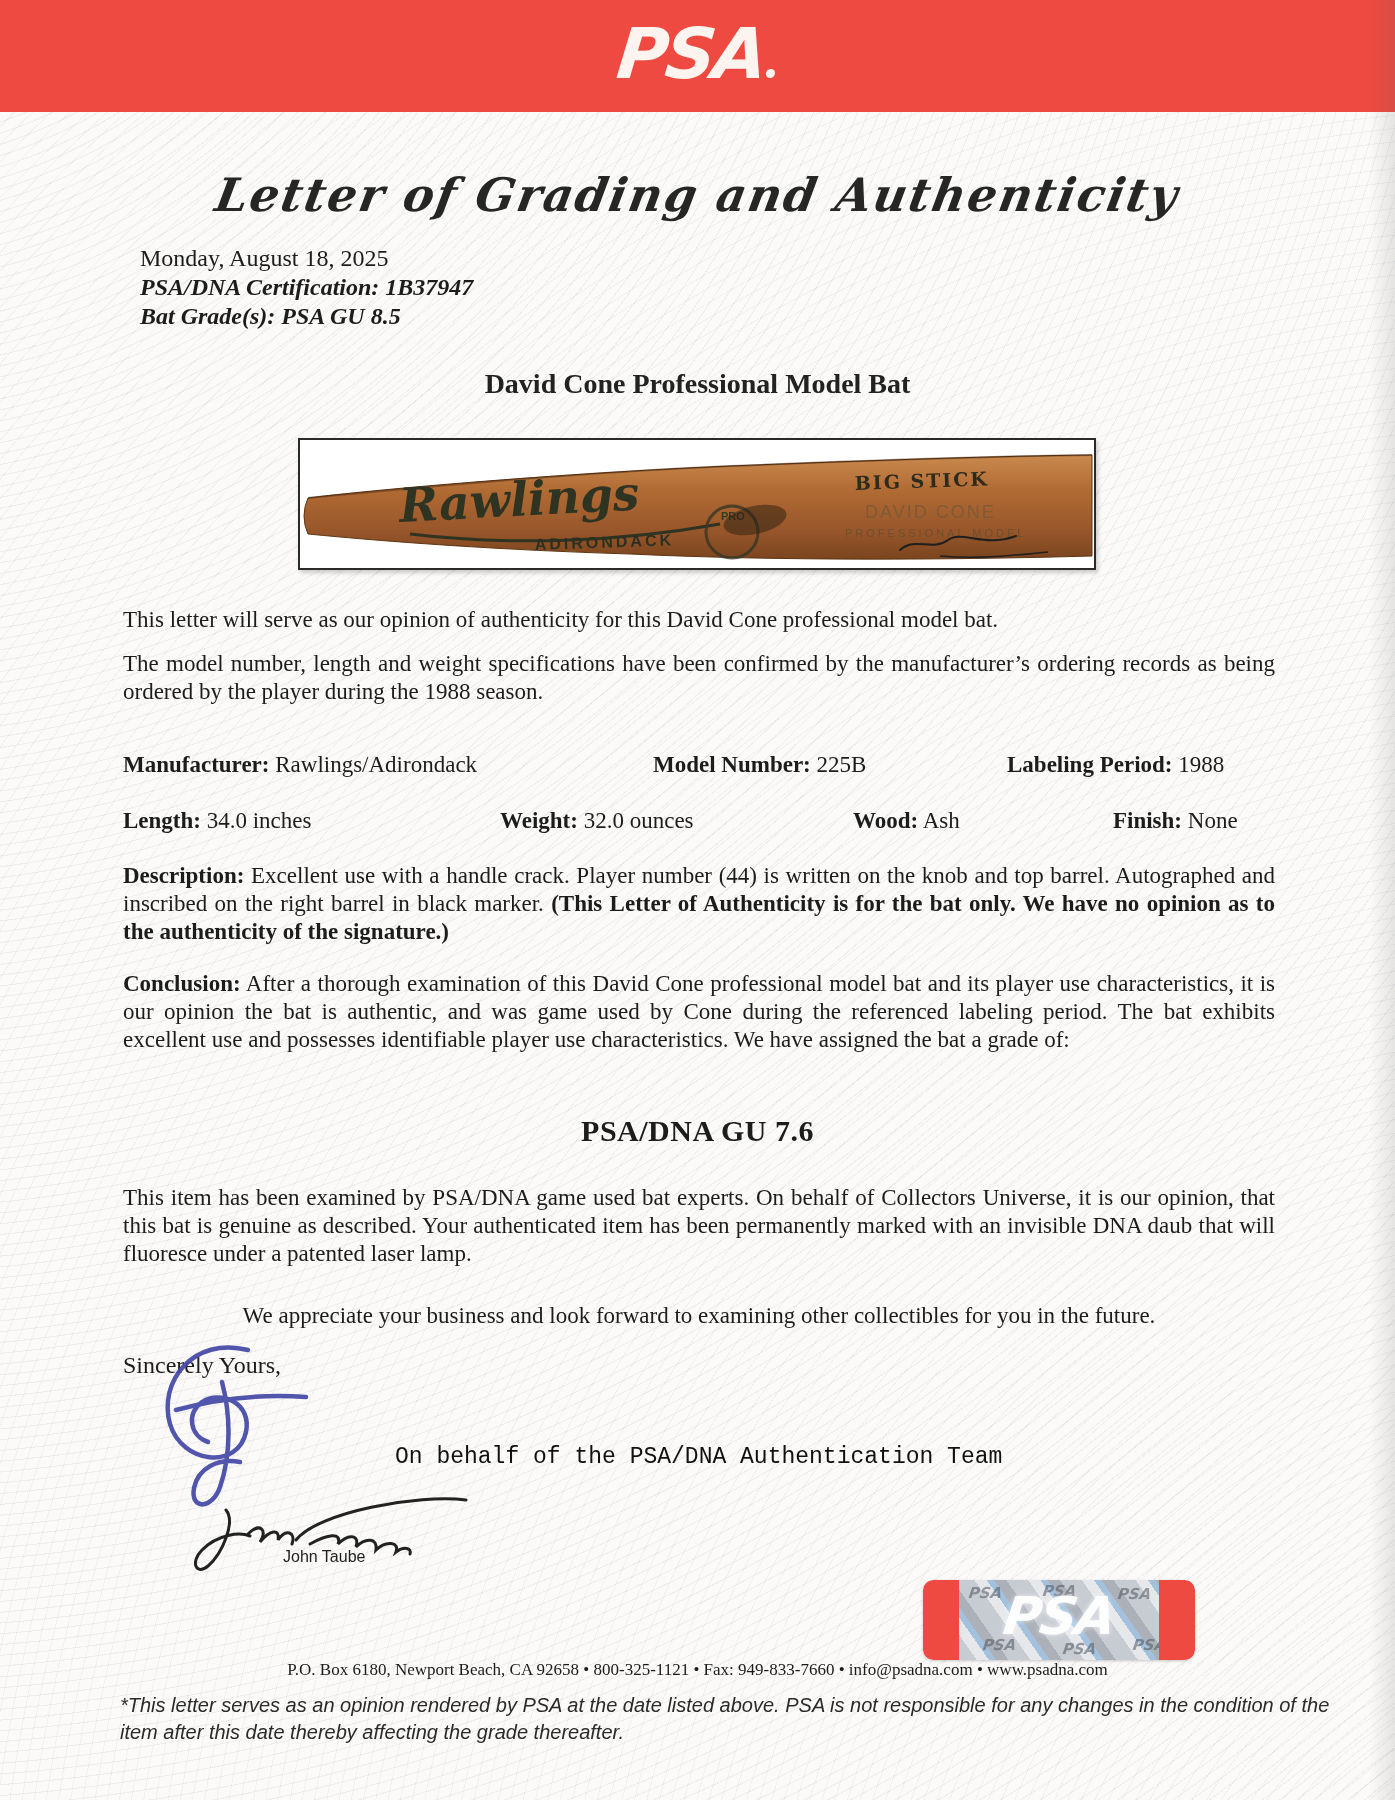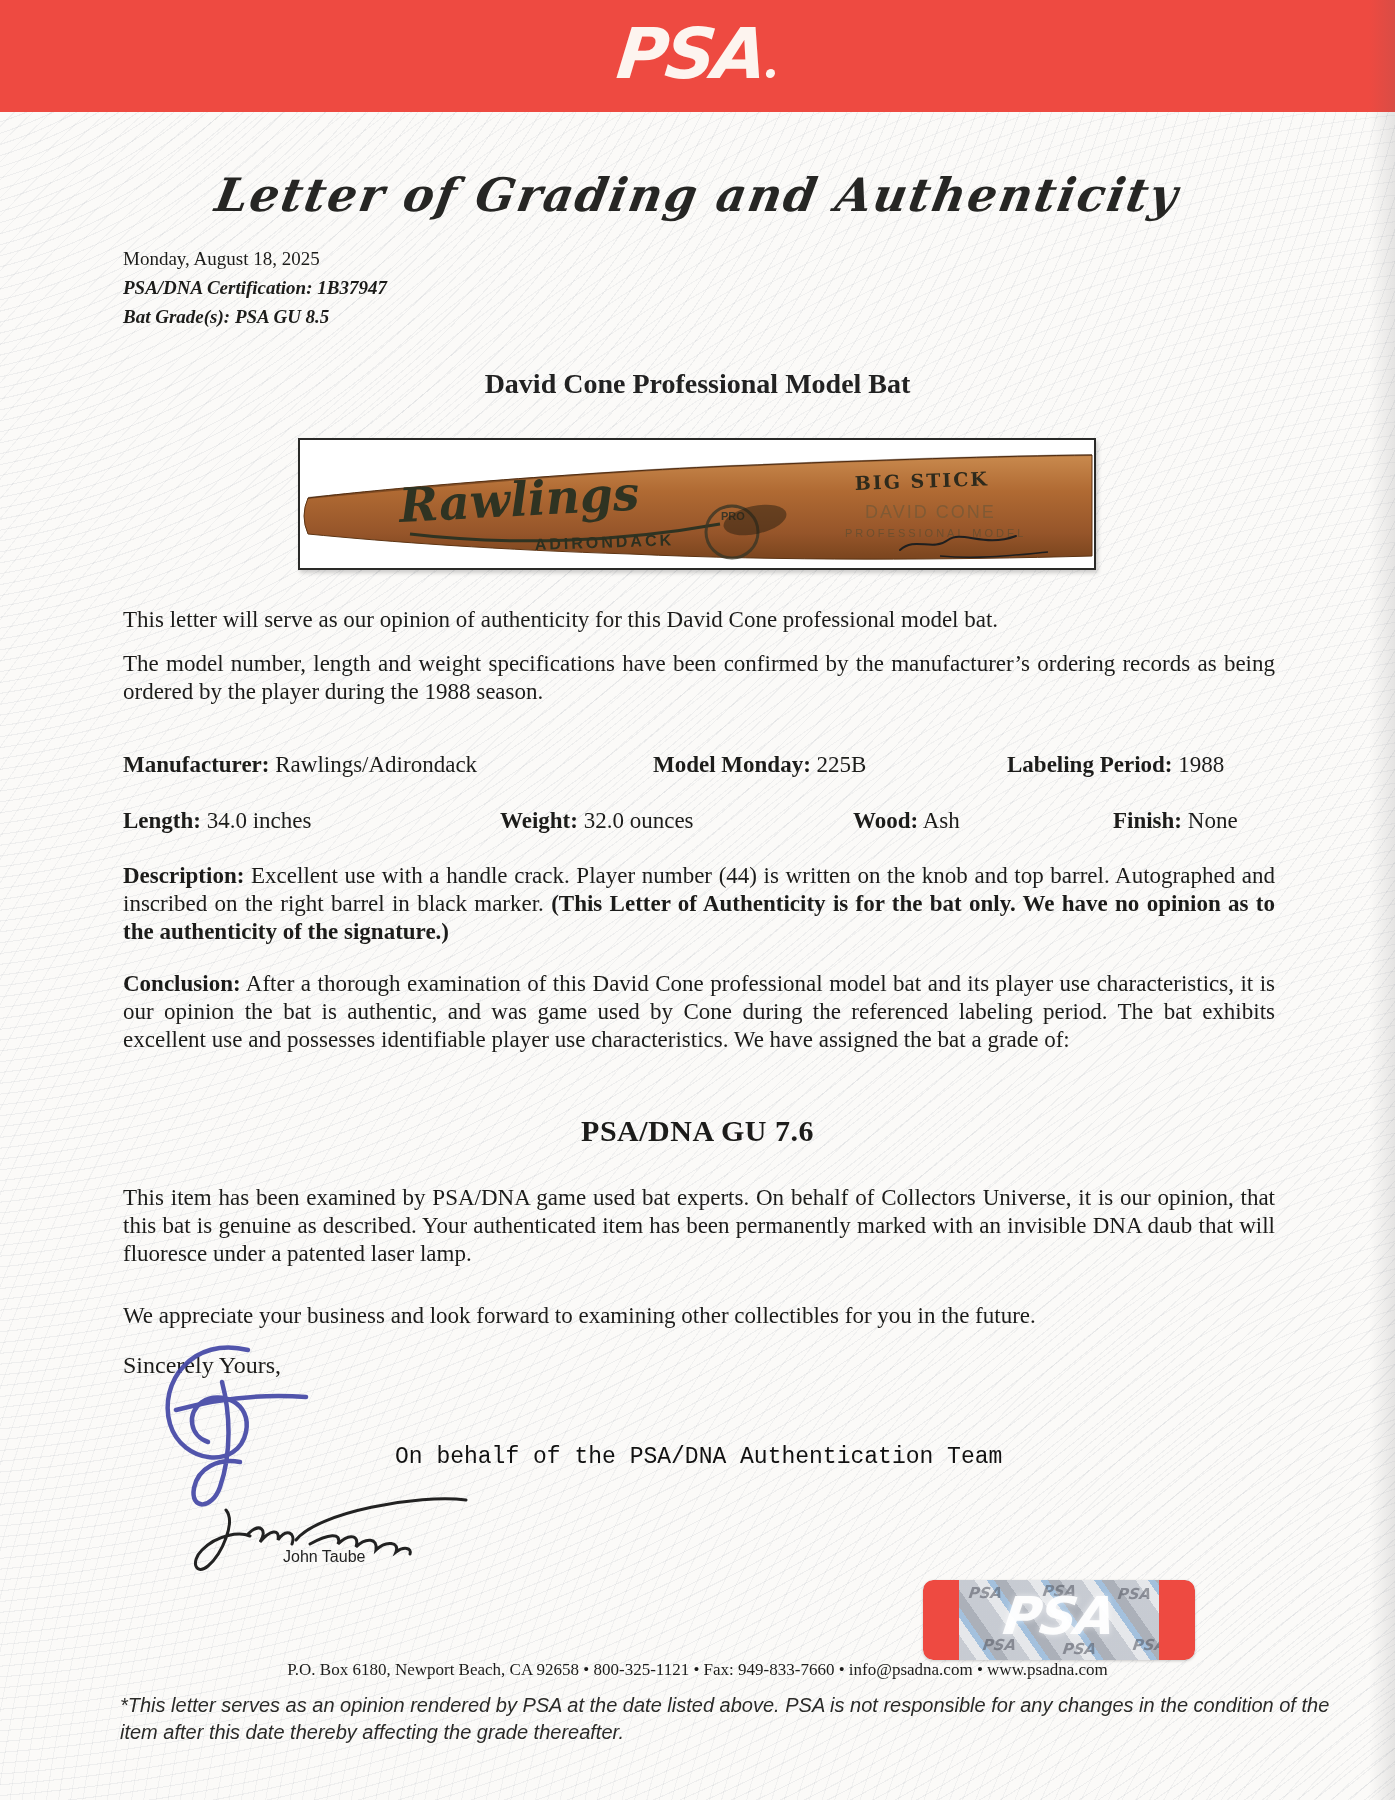--- a/index.html
+++ b/index.html
@@ -18,21 +18,21 @@
   .psa-logo{position:absolute;left:0;top:14px;width:100%;text-align:center;
     font-family:"DejaVu Sans", sans-serif;font-weight:bold;font-style:italic;
     font-size:70px;line-height:80px;color:#fdf4ef;letter-spacing:-3px;transform:skewX(-6deg);}
   .psa-logo .rdot{display:inline-block;width:9px;height:9px;border-radius:50%;background:#fdf4ef;
     vertical-align:baseline;margin-left:4px;}
   
   .script-title{position:absolute;left:0;top:168px;width:100%;text-align:center;
     font-family:"DejaVu Serif", serif;font-style:italic;font-weight:bold;font-size:46px;
     letter-spacing:2px;color:#262624;transform:skewX(-10deg);}
   
-  .meta{position:absolute;left:123px;top:244px;font-size:19px;line-height:29px;}
+  .meta{position:absolute;left:140px;top:244px;font-size:24px;line-height:29px;}
   .meta .bi{font-weight:bold;font-style:italic;}
   
   .item-heading{position:absolute;left:0;top:368px;width:100%;text-align:center;
     font-weight:bold;font-size:28px;color:#222;}
   
   .photo{position:absolute;left:298px;top:438px;width:798px;height:132px;background:#fff;
     border:2px solid #2a2a28;box-sizing:border-box;box-shadow:2px 3px 4px rgba(0,0,0,.18);}
   .photo svg{display:block;width:100%;height:100%;}
   
   .para{position:absolute;left:123px;width:1152px;font-size:23px;line-height:28px;}
@@ -119,21 +119,21 @@
     </svg>
   </div>
 
   <div class="para" style="top:606px;">This letter will serve as our opinion of authenticity for this David Cone professional model bat.</div>
 
   <div class="para just" style="top:650px;">The model number, length and weight specifications have been confirmed by the manufacturer’s ordering records as being ordered by the player during the 1988 season.</div>
 
   <div class="specrow" style="top:752px;">
     <span class="cell" style="left:0;"><span class="b">Manufacturer:</span>
       <span>Rawlings/Adirondack</span></span>
-    <span class="cell" style="left:530px;"><span class="b">Model Monday:</span>
+    <span class="cell" style="left:530px;"><span class="b">Model Number:</span>
       <span>225B</span></span>
     <span class="cell" style="left:884px;"><span class="b">Labeling Period:</span>
       <span>1988</span></span>
   </div>
 
   <div class="specrow" style="top:808px;">
     <span class="cell" style="left:0;"><span class="b">Length:</span>
       <span>34.0 inches</span></span>
     <span class="cell" style="left:377px;"><span class="b">Weight:</span>
       <span>32.0 ounces</span></span>
@@ -147,21 +147,21 @@
     <span>Excellent use with a handle crack. Player number (44) is written on the knob and top barrel. Autographed and inscribed on the right barrel in black marker.</span>
     <span class="b">(This Letter of Authenticity is for the bat only. We have no opinion as to the authenticity of the signature.)</span></div>
 
   <div class="para just" style="top:970px;"><span class="b">Conclusion:</span>
     <span>After a thorough examination of this David Cone professional model bat and its player use characteristics, it is our opinion the bat is authentic, and was game used by Cone during the referenced labeling period. The bat exhibits excellent use and possesses identifiable player use characteristics. We have assigned the bat a grade of:</span></div>
 
   <div class="grade-heading">PSA/DNA GU 7.6</div>
 
   <div class="para just" style="top:1184px;">This item has been examined by PSA/DNA game used bat experts. On behalf of Collectors Universe, it is our opinion, that this bat is genuine as described. Your authenticated item has been permanently marked with an invisible DNA daub that will fluoresce under a patented laser lamp.</div>
 
-  <div class="para" style="top:1302px;">We appreciate your business and look forward to examining other collectibles for you in the future.</div>
+  <div class="para" style="top:1302px;text-align:center;">We appreciate your business and look forward to examining other collectibles for you in the future.</div>
 
   <div class="closing">Sincerely Yours,</div>
 
   <svg class="blue-sig" width="170" height="170" viewBox="0 0 170 170">
     <g fill="none" stroke="currentColor" stroke-width="4.5" stroke-linecap="round" opacity="0.92">
       <path d="M100,10 C45,-4 10,42 22,84 C34,124 90,130 98,92 C104,62 72,50 54,62 C38,74 42,96 60,102"></path>
       <path d="M74,42 C82,72 84,112 72,147 C64,170 42,170 46,148 C50,128 70,118 92,122"></path>
       <path d="M28,70 C72,58 116,54 158,57"></path>
     </g>
   </svg>

